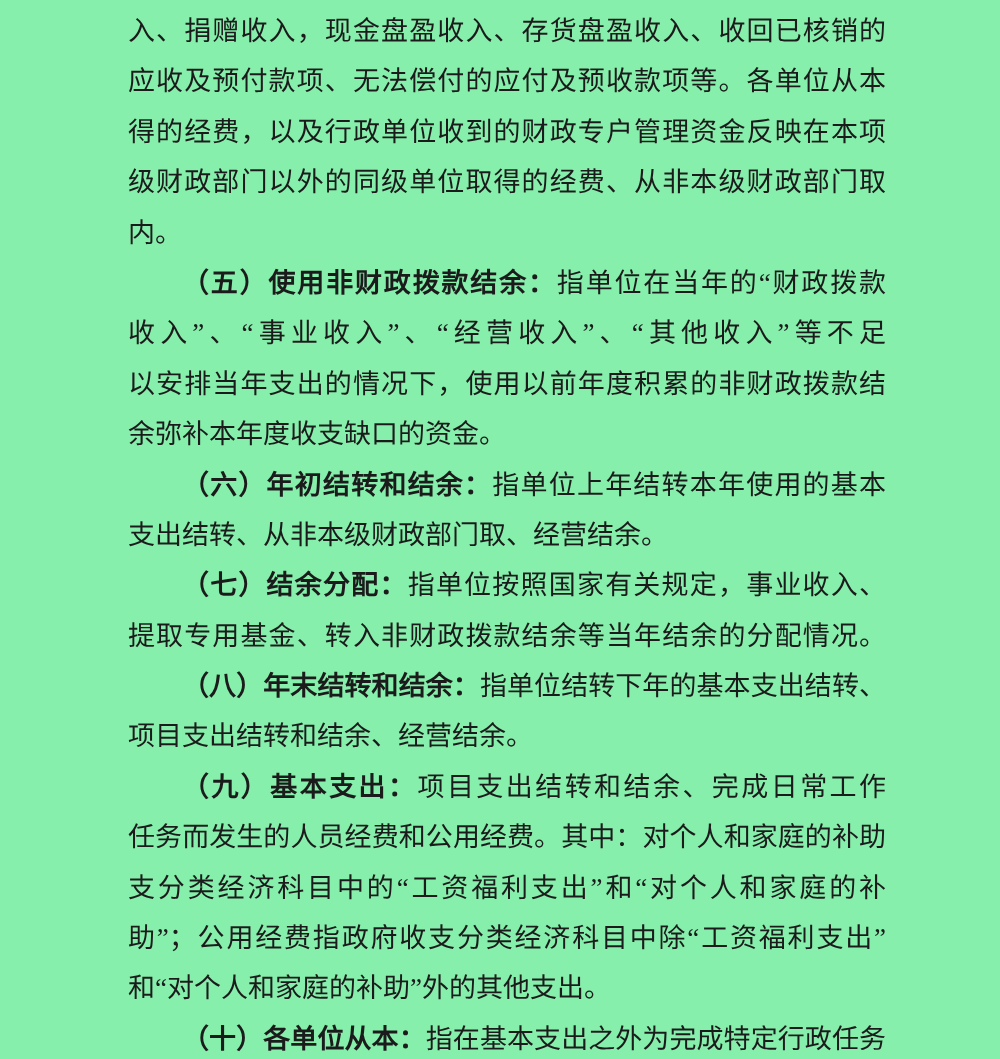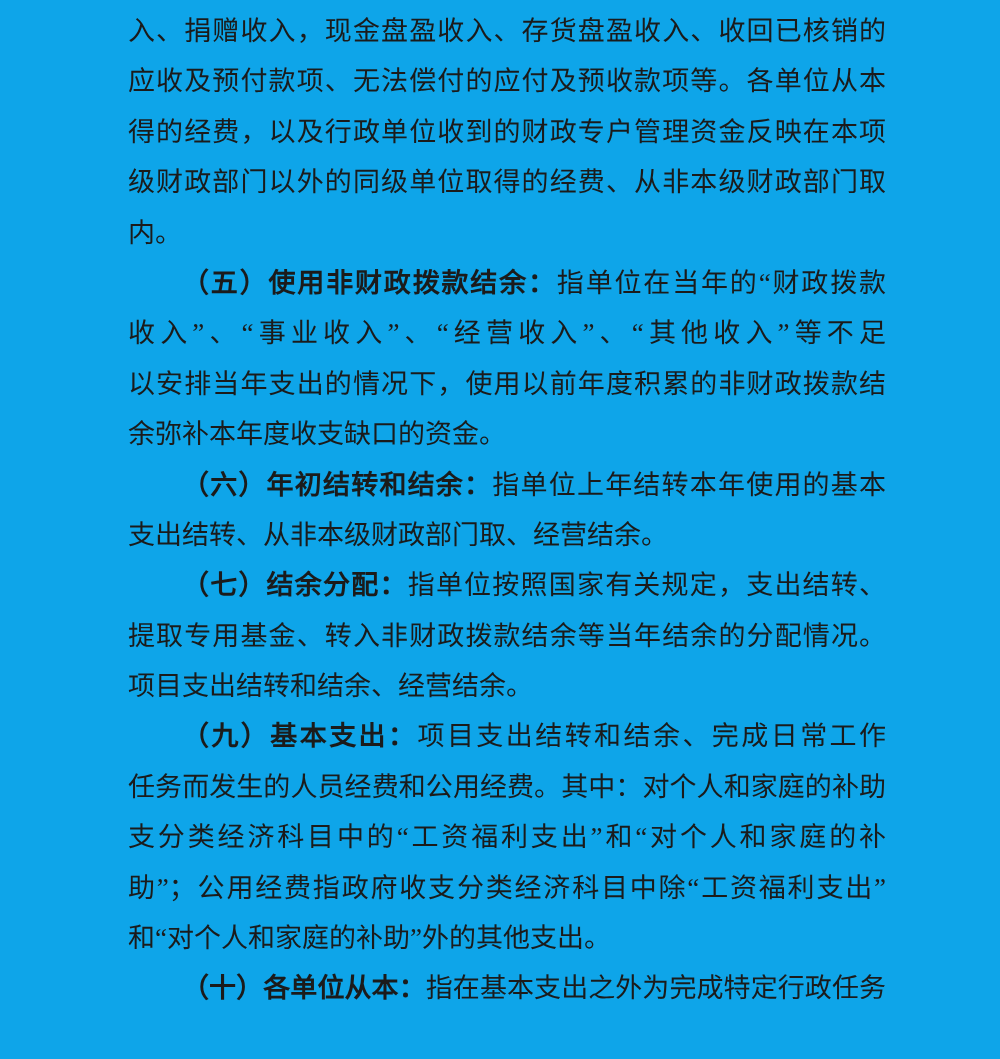--- a/index.html
+++ b/index.html
@@ -13,21 +13,21 @@
     overflow: hidden;
     position: relative;
     font-family: "Liberation Serif", "DejaVu Serif", serif;
   }
   .page {
     position: absolute;
     left: 0;
     top: 0;
     width: 1000px;
     height: 1059px;
-    background: #0ea5e9;
+    background: #86efac;
   }
   .text-block {
     position: absolute;
     left: 128px;
     top: 6px;
     width: 758px;
     color: #1b1b1b;
     font-size: 27px;
     line-height: 50.4px;
     letter-spacing: 0;
@@ -58,22 +58,23 @@
       <div class="line fill"><span class="seg-regular">应收及预付款项、无法偿付的应付及预收款项等。各单位从本</span></div>
       <div class="line fill"><span class="seg-regular">得的经费，以及行政单位收到的财政专户管理资金反映在本项</span></div>
       <div class="line fill"><span class="seg-regular">级财政部门以外的同级单位取得的经费、从非本级财政部门取</span></div>
       <div class="line"><span class="seg-regular">内。</span></div>
       <div class="line fill indent"><span class="seg-bold">（五）使用非财政拨款结余：</span><span class="seg-regular">指单位在当年的“财政拨款</span></div>
       <div class="line fill"><span class="seg-regular">收入”、“事业收入”、“经营收入”、“其他收入”等不足</span></div>
       <div class="line fill"><span class="seg-regular">以安排当年支出的情况下，使用以前年度积累的非财政拨款结</span></div>
       <div class="line"><span class="seg-regular">余弥补本年度收支缺口的资金。</span></div>
       <div class="line fill indent"><span class="seg-bold">（六）年初结转和结余：</span><span class="seg-regular">指单位上年结转本年使用的基本</span></div>
       <div class="line"><span class="seg-regular">支出结转、从非本级财政部门取、经营结余。</span></div>
-      <div class="line fill indent"><span class="seg-bold">（七）结余分配：</span><span class="seg-regular">指单位按照国家有关规定，支出结转、</span></div>
+      <div class="line fill indent"><span class="seg-bold">（七）结余分配：</span><span class="seg-regular">指单位按照国家有关规定，事业收入、</span></div>
       <div class="line fill"><span class="seg-regular">提取专用基金、转入非财政拨款结余等当年结余的分配情况。</span></div>
+      <div class="line fill indent"><span class="seg-bold">（八）年末结转和结余：</span><span class="seg-regular">指单位结转下年的基本支出结转、</span></div>
       <div class="line"><span class="seg-regular">项目支出结转和结余、经营结余。</span></div>
       <div class="line fill indent"><span class="seg-bold">（九）基本支出：</span><span class="seg-regular">项目支出结转和结余、完成日常工作</span></div>
       <div class="line fill"><span class="seg-regular">任务而发生的人员经费和公用经费。其中：对个人和家庭的补助</span></div>
       <div class="line fill"><span class="seg-regular">支分类经济科目中的“工资福利支出”和“对个人和家庭的补</span></div>
       <div class="line fill"><span class="seg-regular">助”；公用经费指政府收支分类经济科目中除“工资福利支出”</span></div>
       <div class="line"><span class="seg-regular">和“对个人和家庭的补助”外的其他支出。</span></div>
       <div class="line fill indent"><span class="seg-bold">（十）各单位从本：</span><span class="seg-regular">指在基本支出之外为完成特定行政任务</span></div>
     </div>
 </div>
 

